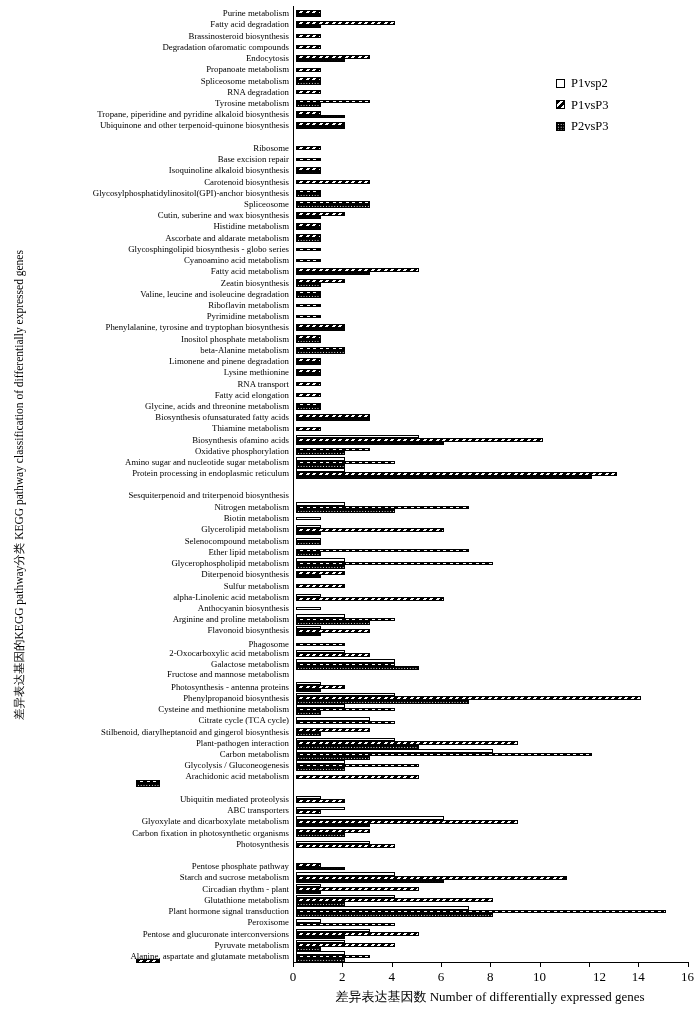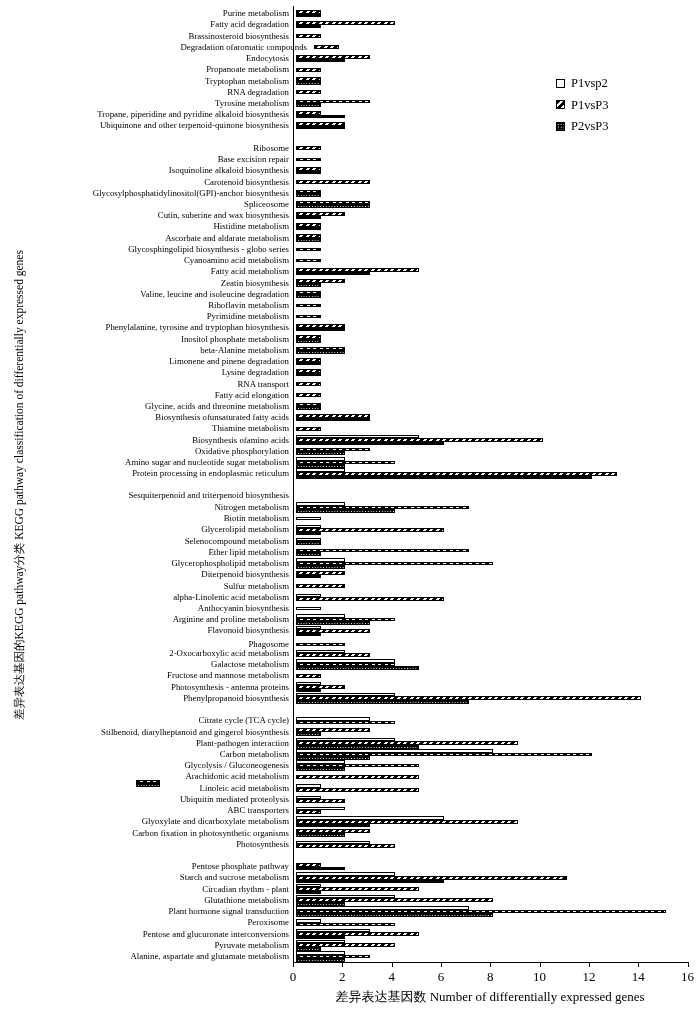--- a/index.html
+++ b/index.html
@@ -45,41 +45,41 @@
           <div class="bar pat-hatch" style="width: 98.625px;"></div>
           <div class="bar pat-check" style="width: 24.6562px;"></div>
         </div>
       </div>
       <div class="row" style="top: 30.4471px; height: 11.2235px;">
         <span class="cat-label">Brassinosteroid biosynthesis</span>
         <div class="bars" style="margin-left: 4px;">
           <div class="bar pat-hatch" style="width: 24.6562px;"></div>
         </div>
       </div>
-      <div class="row" style="top: 41.6706px; height: 11.2235px; margin-left: 18px;">
+      <div class="row" style="top: 41.6706px; height: 11.2235px;">
         <span class="cat-label">Degradation ofaromatic compounds</span>
         <div class="bars" style="margin-left: 4px;">
           <div class="bar pat-hatch" style="width: 24.6562px;"></div>
         </div>
       </div>
       <div class="row" style="top: 52.8941px; height: 11.2235px;">
         <span class="cat-label">Endocytosis</span>
         <div class="bars" style="margin-left: 4px;">
           <div class="bar pat-hatch" style="width: 73.9688px;"></div>
           <div class="bar pat-check" style="width: 49.3125px;"></div>
         </div>
       </div>
       <div class="row" style="top: 64.1176px; height: 11.2235px;">
         <span class="cat-label">Propanoate metabolism</span>
         <div class="bars" style="margin-left: 4px;">
           <div class="bar pat-hatch" style="width: 24.6562px;"></div>
         </div>
       </div>
       <div class="row" style="top: 75.3412px; height: 11.2235px;">
-        <span class="cat-label">Tryptophan metabolism</span>
+        <span class="cat-label">Spliceosome metabolism</span>
         <div class="bars" style="margin-left: 4px;">
           <div class="bar pat-hatch" style="width: 24.6562px;"></div>
           <div class="bar pat-check" style="width: 24.6562px;"></div>
         </div>
       </div>
       <div class="row" style="top: 86.5647px; height: 11.2235px;">
         <span class="cat-label">RNA degradation</span>
         <div class="bars" style="margin-left: 4px;">
           <div class="bar pat-hatch" style="width: 24.6562px;"></div>
         </div>
@@ -232,21 +232,21 @@
         </div>
       </div>
       <div class="row" style="top: 355.929px; height: 11.2235px;">
         <span class="cat-label">Limonene and pinene degradation</span>
         <div class="bars" style="margin-left: 4px;">
           <div class="bar pat-hatch" style="width: 24.6562px;"></div>
           <div class="bar pat-check" style="width: 24.6562px;"></div>
         </div>
       </div>
       <div class="row" style="top: 367.153px; height: 11.2235px;">
-        <span class="cat-label">Lysine degradation</span>
+        <span class="cat-label">Lysine methionine</span>
         <div class="bars" style="margin-left: 4px;">
           <div class="bar pat-hatch" style="width: 24.6562px;"></div>
           <div class="bar pat-check" style="width: 24.6562px;"></div>
         </div>
       </div>
       <div class="row" style="top: 378.376px; height: 11.2235px;">
         <span class="cat-label">RNA transport</span>
         <div class="bars" style="margin-left: 4px;">
           <div class="bar pat-hatch" style="width: 24.6562px;"></div>
         </div>
@@ -415,21 +415,21 @@
         </div>
       </div>
       <div class="row" style="top: 658.965px; height: 11.2235px;">
         <span class="cat-label">Galactose metabolism</span>
         <div class="bars" style="margin-left: 4px;">
           <div class="bar pat-white" style="width: 98.625px;"></div>
           <div class="bar pat-hatch" style="width: 98.625px;"></div>
           <div class="bar pat-check" style="width: 123.281px;"></div>
         </div>
       </div>
-      <div class="row" style="top: 670.188px; height: 11.2235px;">
+      <div class="row" style="top: 670.188px; height: 11.2235px; flex-direction: column;">
         <span class="cat-label">Fructose and mannose metabolism</span>
         <div class="bars" style="margin-left: 4px;">
           <div class="bar pat-hatch" style="width: 24.6562px;"></div>
         </div>
       </div>
       <div class="row" style="top: 681.412px; height: 11.2235px;">
         <span class="cat-label">Photosynthesis - antenna proteins</span>
         <div class="bars" style="margin-left: 4px;">
           <div class="bar pat-white" style="width: 24.6562px;"></div>
           <div class="bar pat-hatch" style="width: 49.3125px;"></div>
@@ -437,20 +437,28 @@
         </div>
       </div>
       <div class="row" style="top: 692.635px; height: 11.2235px;">
         <span class="cat-label">Phenylpropanoid biosynthesis</span>
         <div class="bars" style="margin-left: 4px;">
           <div class="bar pat-white" style="width: 98.625px;"></div>
           <div class="bar pat-hatch" style="width: 345.188px;"></div>
           <div class="bar pat-check" style="width: 172.594px;"></div>
         </div>
       </div>
+      <div class="row" style="top: 703.859px; height: 11.2235px;">
+        <span class="cat-label">Cysteine and methionine metabolism</span>
+        <div class="bars" style="margin-left: 4px;">
+          <div class="bar pat-white" style="width: 49.3125px;"></div>
+          <div class="bar pat-hatch" style="width: 98.625px;"></div>
+          <div class="bar pat-check" style="width: 24.6562px;"></div>
+        </div>
+      </div>
       <div class="row" style="top: 715.082px; height: 11.2235px;">
         <span class="cat-label">Citrate cycle (TCA cycle)</span>
         <div class="bars" style="margin-left: 4px;">
           <div class="bar pat-white" style="width: 73.9688px;"></div>
           <div class="bar pat-hatch" style="width: 98.625px;"></div>
         </div>
       </div>
       <div class="row" style="top: 726.306px; height: 11.2235px;">
         <span class="cat-label">Stilbenoid, diarylheptanoid and gingerol biosynthesis</span>
         <div class="bars" style="margin-left: 4px;">
@@ -478,27 +486,20 @@
         <span class="cat-label">Glycolysis / Gluconeogenesis</span>
         <div class="bars" style="margin-left: 4px;">
           <div class="bar pat-white" style="width: 49.3125px;"></div>
           <div class="bar pat-hatch" style="width: 123.281px;"></div>
           <div class="bar pat-check" style="width: 49.3125px;"></div>
         </div>
       </div>
       <div class="row" style="top: 771.2px; height: 11.2235px;">
         <span class="cat-label">Arachidonic acid metabolism</span>
         <div class="bars" style="margin-left: 4px;">
-          <div class="bar pat-hatch" style="width: 123.281px;"></div>
-        </div>
-      </div>
-      <div class="row" style="top: 782.424px; height: 11.2235px;">
-        <span class="cat-label">Linoleic acid metabolism</span>
-        <div class="bars" style="margin-left: 4px;">
-          <div class="bar pat-white" style="width: 24.6562px;"></div>
           <div class="bar pat-hatch" style="width: 123.281px;"></div>
         </div>
       </div>
       <div class="row" style="top: 793.647px; height: 11.2235px;">
         <span class="cat-label">Ubiquitin mediated proteolysis</span>
         <div class="bars" style="margin-left: 4px;">
           <div class="bar pat-white" style="width: 24.6562px;"></div>
           <div class="bar pat-hatch" style="width: 49.3125px;"></div>
         </div>
       </div>
@@ -611,21 +612,21 @@
       <div class="x-tick-label" style="left: 342.312px;">2</div>
       <div class="x-tick" style="left: 391.625px;"></div>
       <div class="x-tick-label" style="left: 391.625px;">4</div>
       <div class="x-tick" style="left: 440.938px;"></div>
       <div class="x-tick-label" style="left: 440.938px;">6</div>
       <div class="x-tick" style="left: 490.25px;"></div>
       <div class="x-tick-label" style="left: 490.25px;">8</div>
       <div class="x-tick" style="left: 539.562px;"></div>
       <div class="x-tick-label" style="left: 539.562px;">10</div>
       <div class="x-tick" style="left: 588.875px;"></div>
-      <div class="x-tick-label" style="left: 588.875px;">12</div>
+      <div class="x-tick-label" style="left: 588.875px; text-align: right;">12</div>
       <div class="x-tick" style="left: 638.188px;"></div>
       <div class="x-tick-label" style="left: 638.188px;">14</div>
       <div class="x-tick" style="left: 687.5px;"></div>
       <div class="x-tick-label" style="left: 687.5px;">16</div>
     </div>
   <div id="x-title">差异表达基因数 Number of differentially expressed genes</div>
   <div id="y-title">差异表达基因的KEGG pathway分类 KEGG pathway classification of differentially expressed genes</div>
   <div id="legend">
     <div class="legend-item">
       <span class="legend-marker pat-white"></span>

